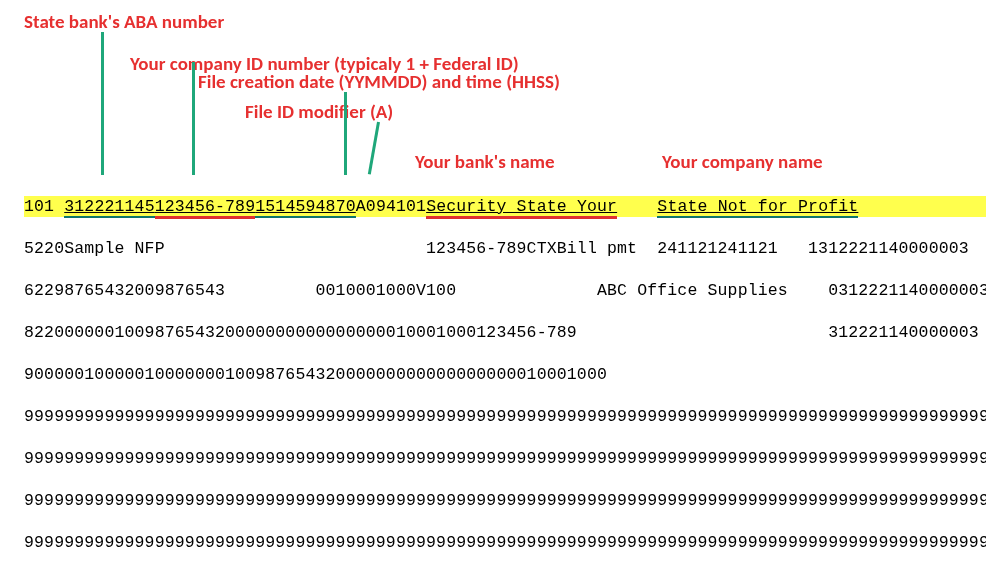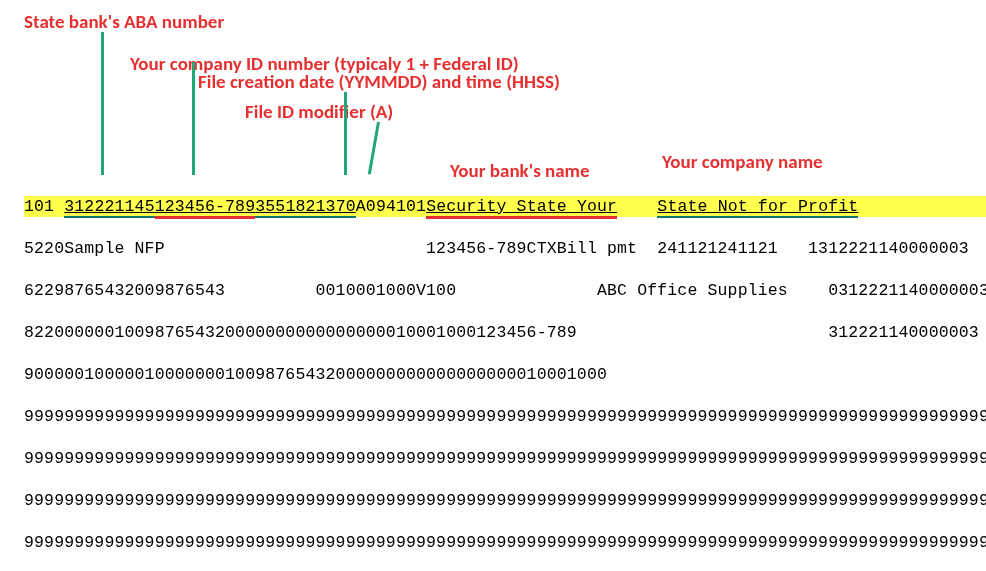--- a/index.html
+++ b/index.html
@@ -42,30 +42,30 @@
   .ul-r{ border-bottom:3px solid #e03030;text-decoration:underline; }
   .row{ display:block; }
 </style>
 </head>
 <body>
 
 <div class="ann-label" style="left:24px;top:10px;">State bank's ABA number</div>
 <div class="ann-label" style="left:130px;top:40px;margin-top:12px;">Your company ID number (typicaly 1 + Federal ID)</div>
 <div class="ann-label" style="left:198px;top:70px;">File creation date (YYMMDD) and time (HHSS)</div>
 <div class="ann-label" style="left:245px;top:100px;">File ID modifier (A)</div>
-<div class="ann-label" style="left:450px;top:150px;margin-top:9px;">Your bank's name</div>
+<div class="ann-label" style="left:415px;top:150px;">Your bank's name</div>
 <div class="ann-label" style="left:662px;top:150px;text-align:center;">Your company name</div>
 
 <div class="connector" style="left:101px;top:32px;height:143px;"></div>
 <div class="connector" style="left:192px;top:62px;height:113px;"></div>
 <div class="connector" style="left:344px;top:92px;height:83px;"></div>
 <div class="connector" style="left:377px;top:122px;height:53px;transform:rotate(10deg);transform-origin:top;"></div>
 
 <div class="file-content">
-<span class="row hl"><span>1</span><span>01</span><span> </span><span class="ul-g">312221145</span><span class="ul-r">123456-789</span><span class="ul-g">3551821370</span><span>A</span><span>094101</span><span class="ul-r">Security State Your</span><span>    </span><span class="ul-g">State Not for Profit</span>  </span>
+<span class="row hl"><span>1</span><span>01</span><span> </span><span class="ul-g">312221145</span><span class="ul-r">123456-789</span><span class="ul-g">1514594870</span><span>A</span><span>094101</span><span class="ul-r">Security State Your</span><span>    </span><span class="ul-g">State Not for Profit</span>  </span>
 <span class="row">5220Sample NFP                          123456-789CTXBill pmt  241121241121   1312221140000003</span>
 <span class="row">62298765432009876543         0010001000V100              ABC Office Supplies    0312221140000003</span>
 <span class="row">822000000100987654320000000000000000010001000123456-789                         312221140000003</span>
 <span class="row">9000001000001000000010098765432000000000000000000010001000</span>
 <span class="row">9999999999999999999999999999999999999999999999999999999999999999999999999999999999999999999999999</span>
 <span class="row">9999999999999999999999999999999999999999999999999999999999999999999999999999999999999999999999999</span>
 <span class="row">9999999999999999999999999999999999999999999999999999999999999999999999999999999999999999999999999</span>
 <span class="row">9999999999999999999999999999999999999999999999999999999999999999999999999999999999999999999999999</span>
 
 </div>

